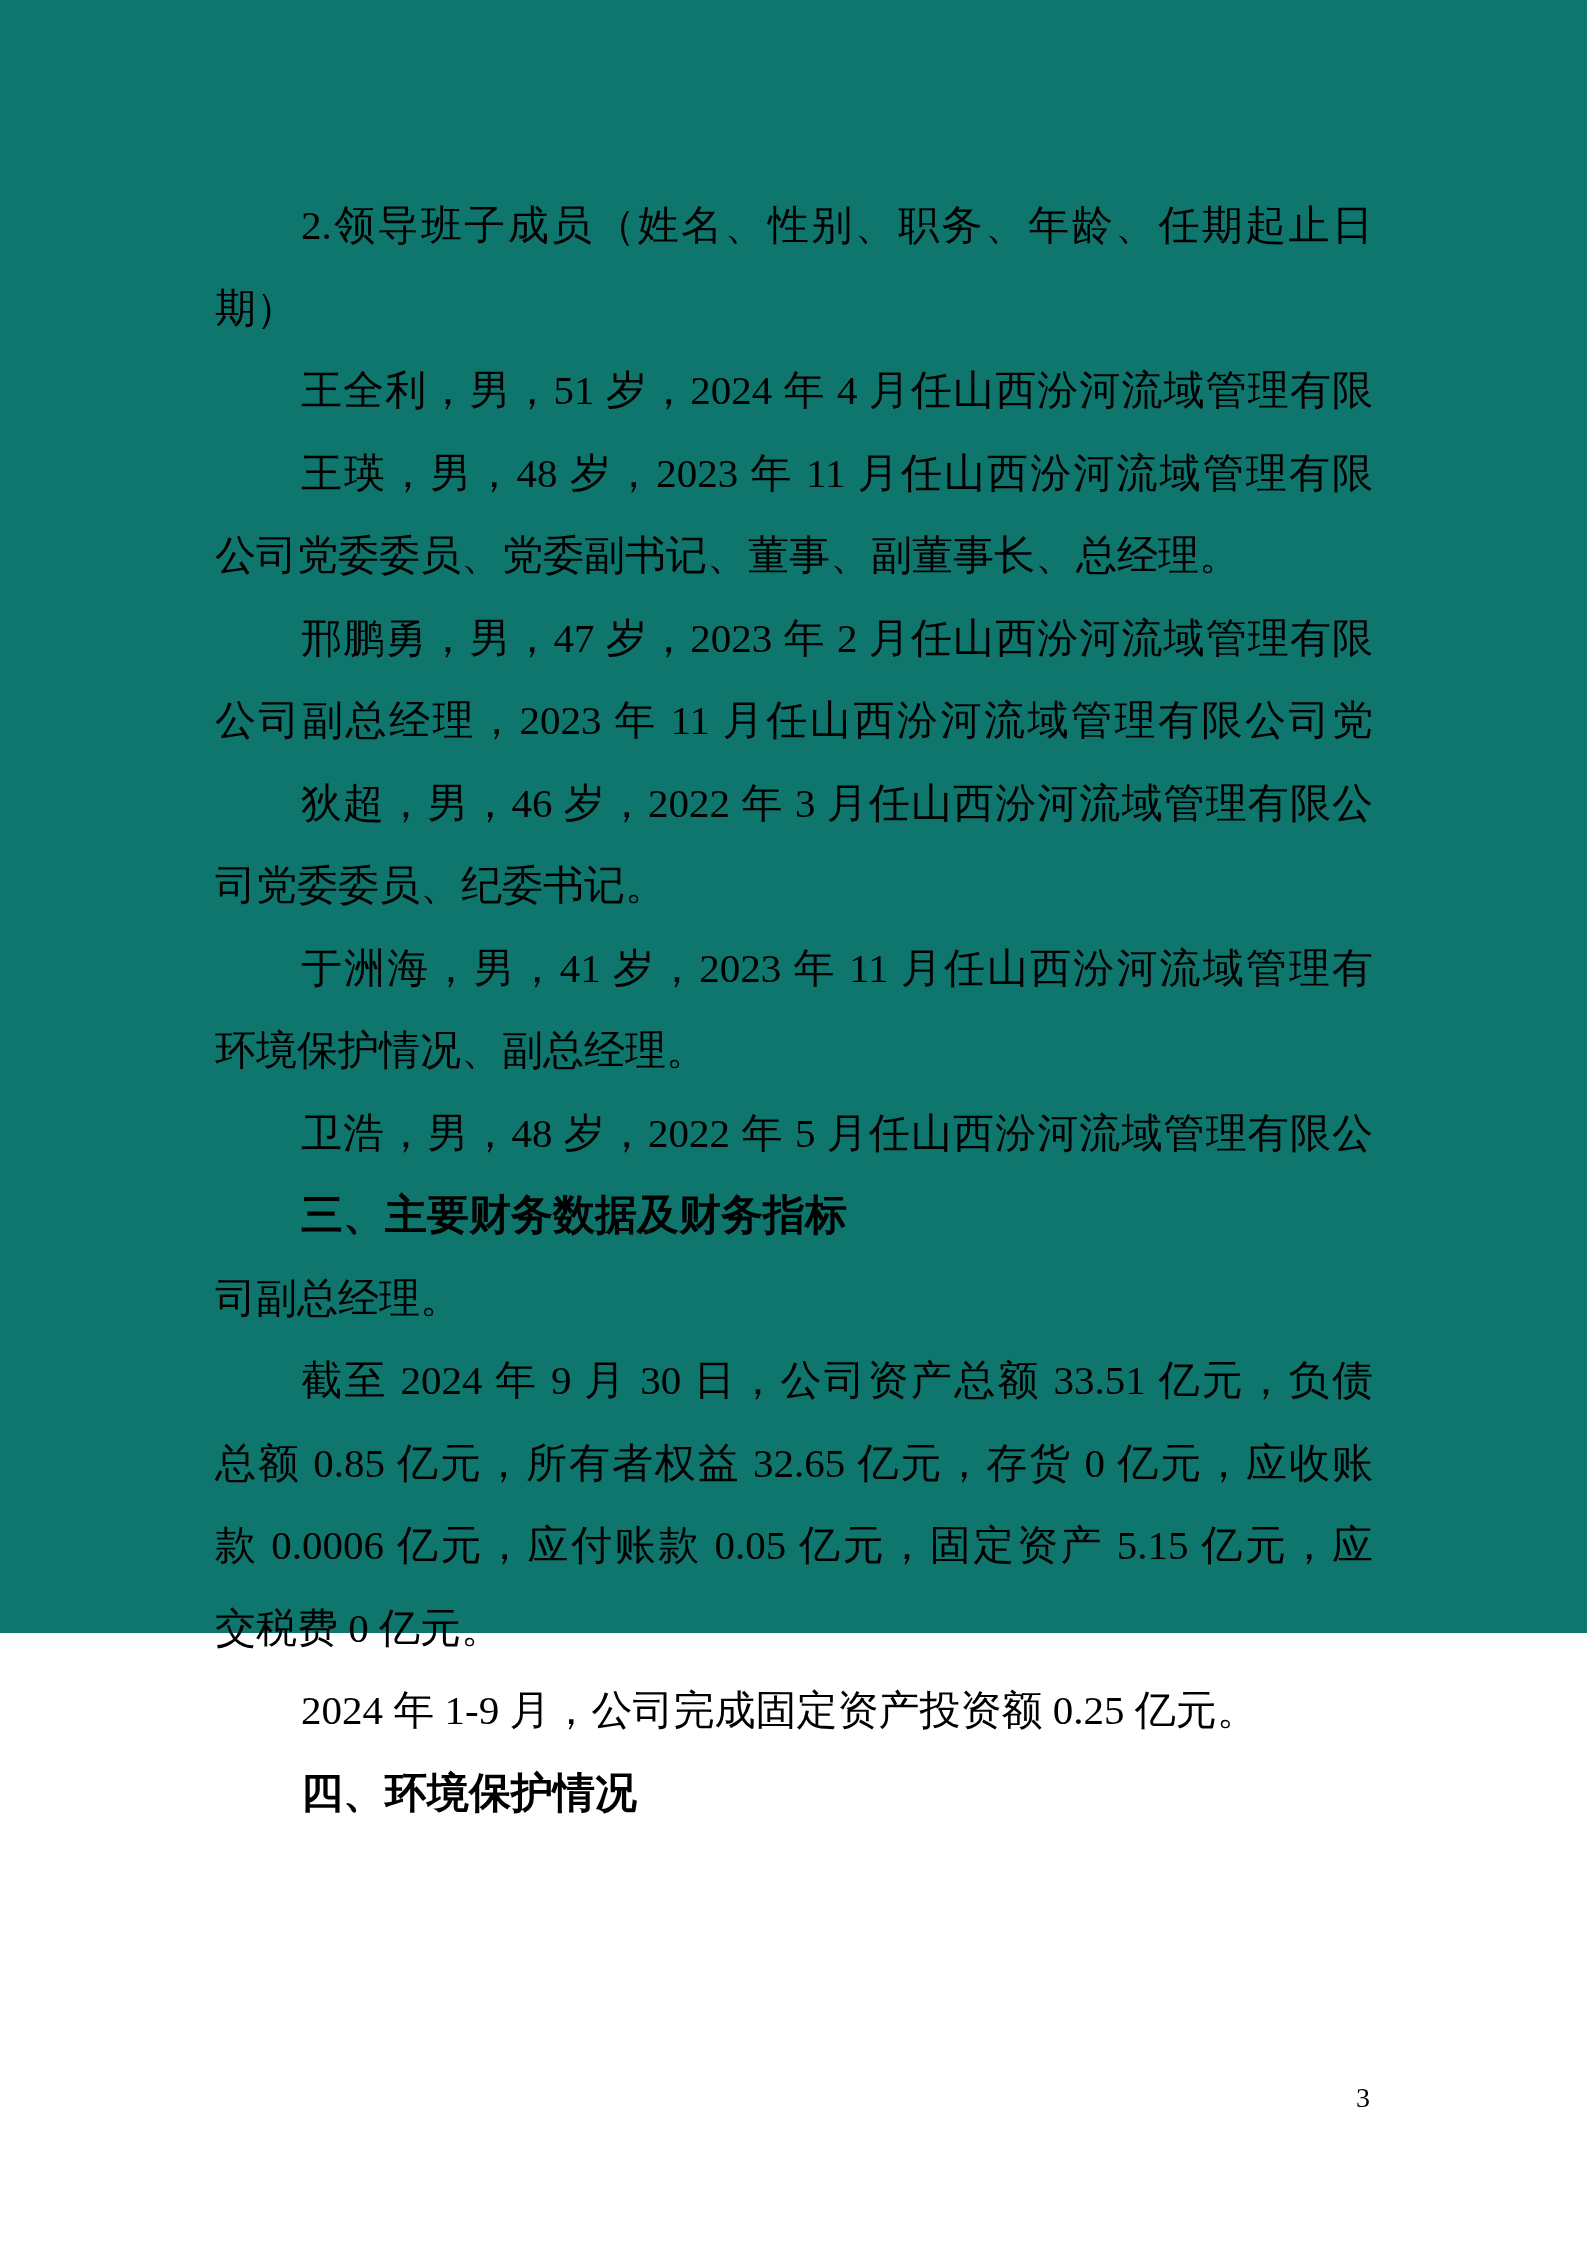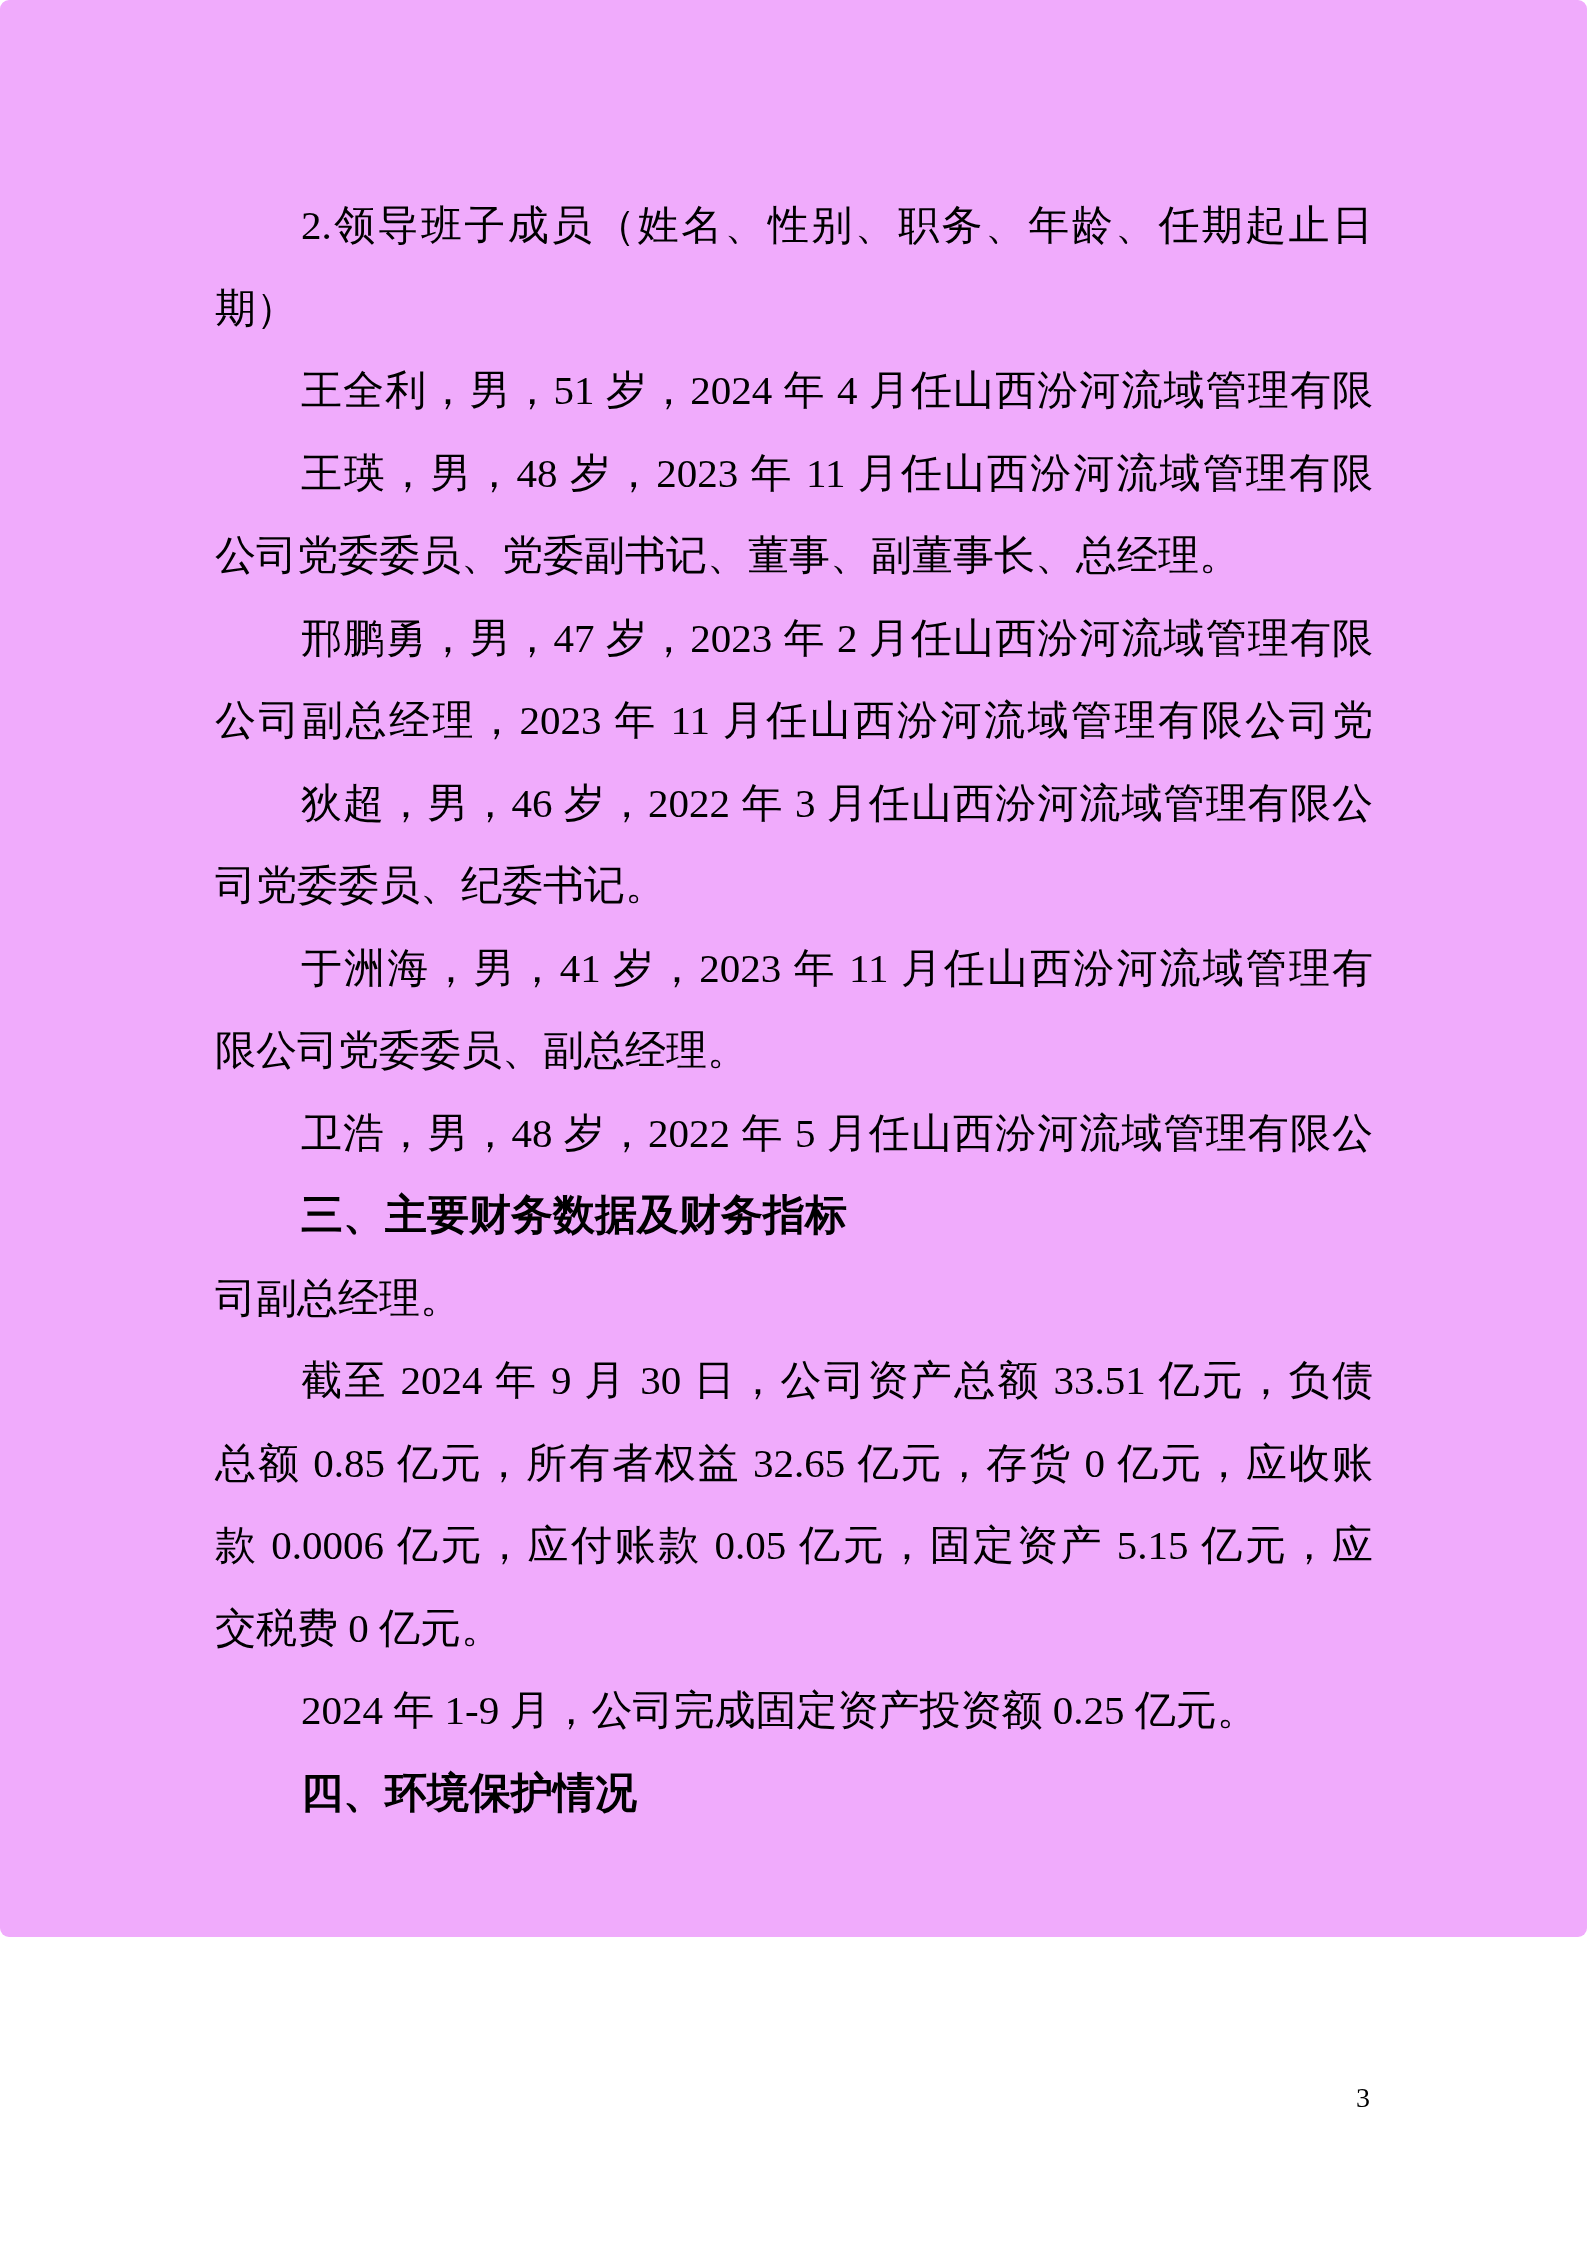--- a/index.html
+++ b/index.html
@@ -9,23 +9,22 @@
     background: #ffffff;
     position: relative;
     overflow: hidden;
     font-family: "Liberation Serif", "DejaVu Serif", serif;
     color: #000000;
   }
   .page {
     position: absolute;
     left: 0; top: 0;
     width: 1587px;
-    height: 1937px;
-    background: #f0abfc;
-    border-radius: 9px;
+    height: 1633px;
+    background: #0f766e;
   }
   .doc-body {
     position: absolute;
     left: 215px;
     top: 184px;
     width: 1158px;
   }
   .line {
     font-size: 41px;
     line-height: 82.5px;
@@ -60,21 +59,21 @@
       <div class="line fill indent">2.领导班子成员（姓名、性别、职务、年龄、任期起止日</div>
       <div class="line">期）</div>
       <div class="line fill indent">王全利，男，51 岁，2024 年 4 月任山西汾河流域管理有限</div>
       <div class="line fill indent">王瑛，男，48 岁，2023 年 11 月任山西汾河流域管理有限</div>
       <div class="line">公司党委委员、党委副书记、董事、副董事长、总经理。</div>
       <div class="line fill indent">邢鹏勇，男，47 岁，2023 年 2 月任山西汾河流域管理有限</div>
       <div class="line fill">公司副总经理，2023 年 11 月任山西汾河流域管理有限公司党</div>
       <div class="line fill indent">狄超，男，46 岁，2022 年 3 月任山西汾河流域管理有限公</div>
       <div class="line">司党委委员、纪委书记。</div>
       <div class="line fill indent">于洲海，男，41 岁，2023 年 11 月任山西汾河流域管理有</div>
-      <div class="line">限公司党委委员、副总经理。</div>
+      <div class="line">环境保护情况、副总经理。</div>
       <div class="line fill indent">卫浩，男，48 岁，2022 年 5 月任山西汾河流域管理有限公</div>
       <div class="line heading indent">三、主要财务数据及财务指标</div>
       <div class="line">司副总经理。</div>
       <div class="line fill indent">截至 2024 年 9 月 30 日，公司资产总额 33.51 亿元，负债</div>
       <div class="line fill">总额 0.85 亿元，所有者权益 32.65 亿元，存货 0 亿元，应收账</div>
       <div class="line fill">款 0.0006 亿元，应付账款 0.05 亿元，固定资产 5.15 亿元，应</div>
       <div class="line">交税费 0 亿元。</div>
       <div class="line indent">2024 年 1-9 月，公司完成固定资产投资额 0.25 亿元。</div>
       <div class="line heading indent">四、环境保护情况</div>
     </div>

